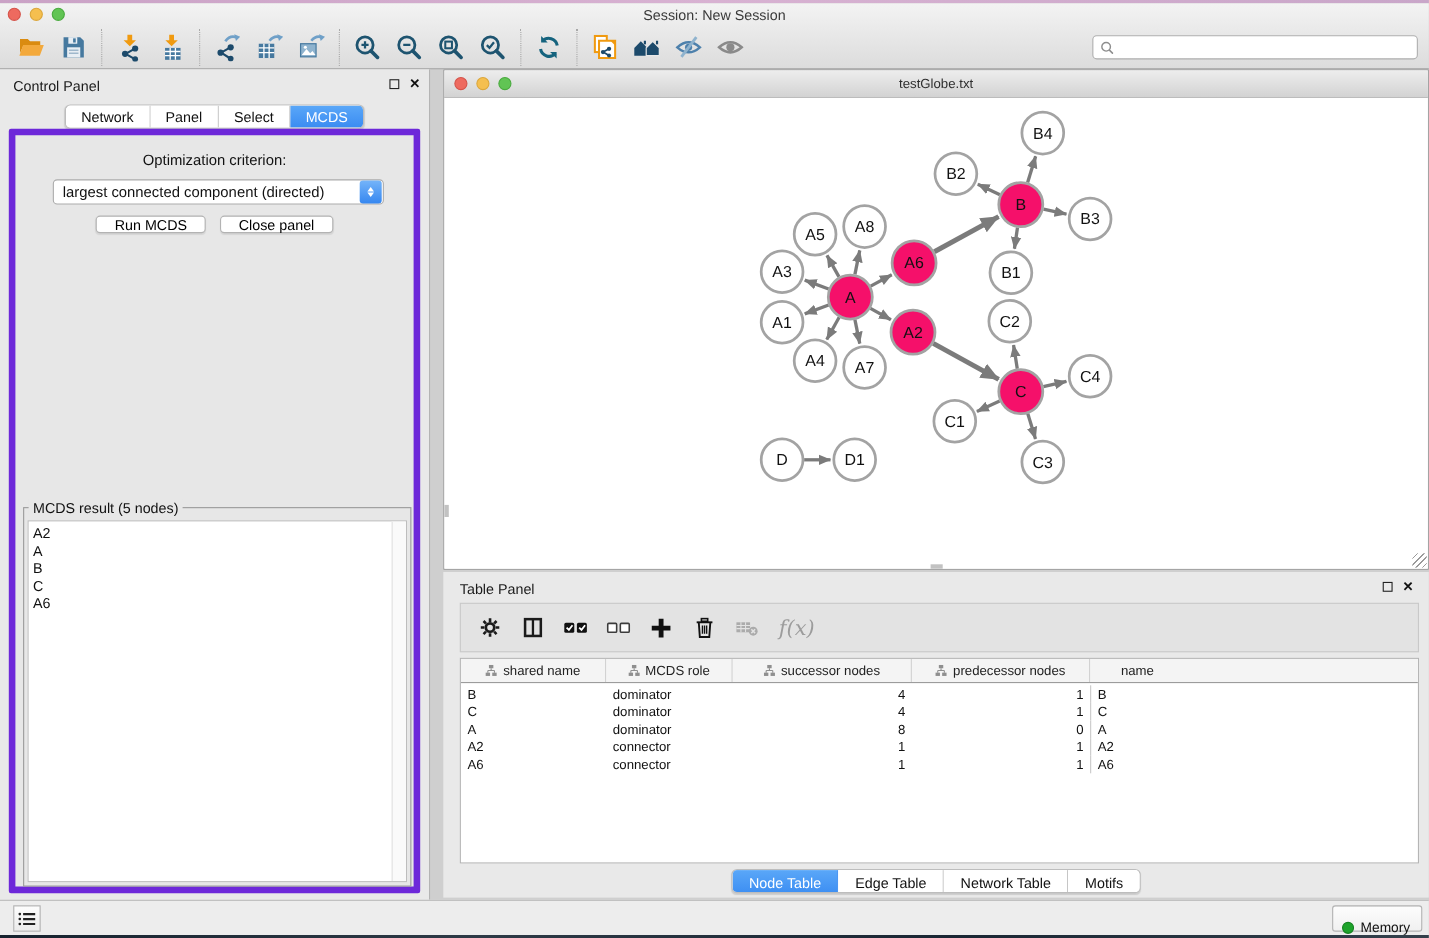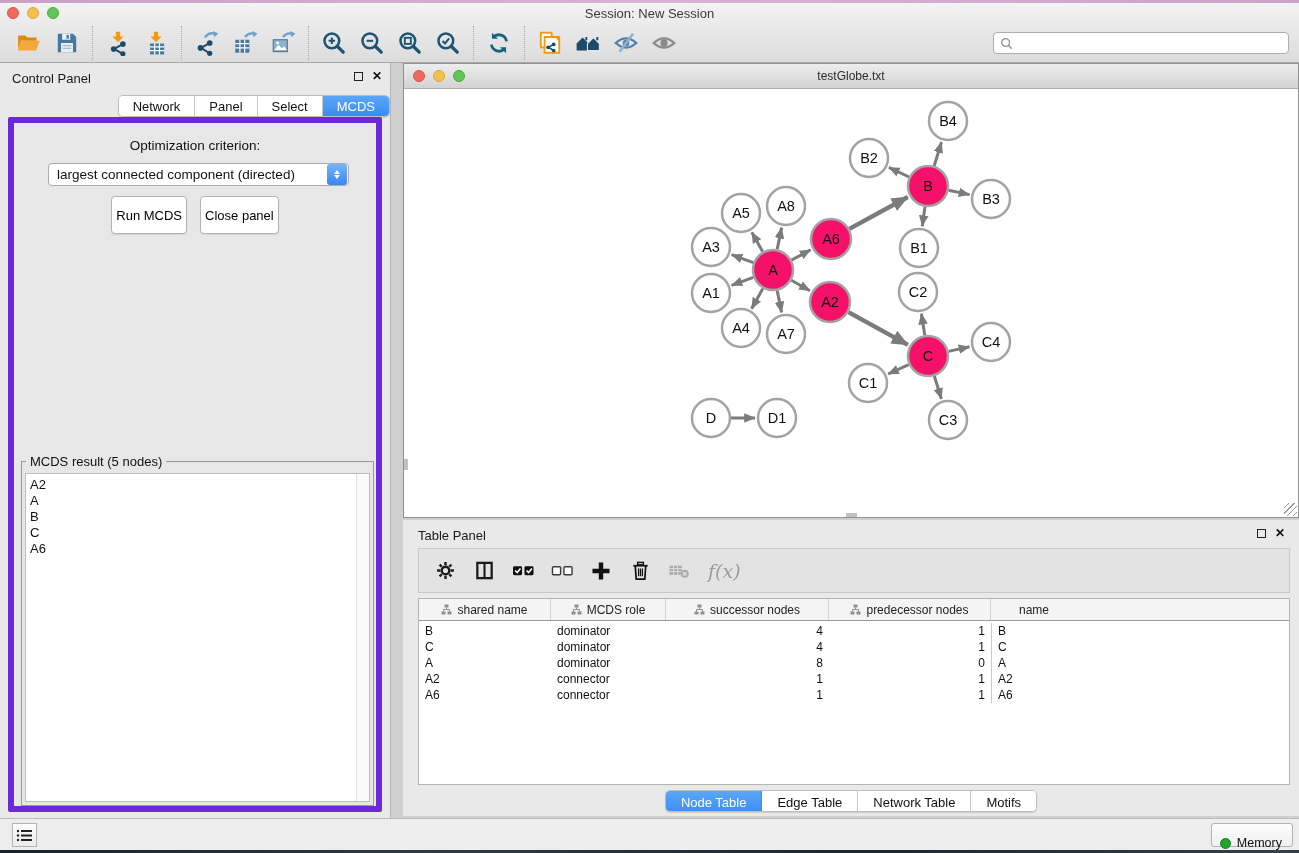--- a/index.html
+++ b/index.html
@@ -37,33 +37,33 @@
   .panel-wctl { position:absolute; right:8px; top:8px; display:flex; gap:9px; align-items:center; }
   .float-icon { width:9px; height:9px; border:1.5px solid #222; display:inline-block; }
   .close-x { font-size:12px; font-weight:bold; color:#111; line-height:10px; }
 
   .segmented { display:flex; border:1px solid #bdbdbd; border-radius:5px; overflow:hidden; background:#fff; height:22px;
     box-shadow:0 1px 1px rgba(0,0,0,.12); }
   .seg-tab { display:flex; align-items:center; justify-content:center; padding:0 14px; font-size:13px; color:#111;
     border-right:1px solid #c6c6c6; background:#fff; cursor:default; }
   .seg-tab:last-child { border-right:none; }
   .seg-tab.active { background:linear-gradient(#5aa7f8,#3a8cf2); color:#fff; border-right-color:#3a8cf2; }
-  .cp-tabs-row { position:absolute; left:0; top:32px; width:100%; display:flex; justify-content:flex-end;border-radius:11px; }
+  .cp-tabs-row { position:absolute; left:0; top:32px; width:100%; display:flex; justify-content:center;border-radius:11px; }
 
   .cp-content { position:absolute; left:8px; right:8px; top:54px; bottom:6px; background:#e7e7e7; border:6px solid #6d28d9; border-radius:2px; }
   .opt-label { margin-top:15px; text-align:center; font-size:13.5px; }
   .select-box { position:absolute; left:34px; right:27px; top:40px; height:23px; background:#fff; border:1px solid #ababab;
     border-radius:4px; display:flex; align-items:center; }
   .select-value { flex:1; padding-left:8px; font-size:13.5px; white-space:nowrap; overflow:hidden; }
   .select-stepper { width:20px; height:21px; border-radius:3px; margin-right:1px; background:linear-gradient(#74b4f9,#3687f0);
     display:flex; flex-direction:column; align-items:center; justify-content:center; gap:1px; }
   .select-stepper .tri-up { width:0; height:0; border-left:3.5px solid transparent; border-right:3.5px solid transparent; border-bottom:4.5px solid #fff; }
   .select-stepper .tri-dn { width:0; height:0; border-left:3.5px solid transparent; border-right:3.5px solid transparent; border-top:4.5px solid #fff; }
   .cp-buttons { position:absolute; left:0; right:0; top:73px; display:flex; justify-content:center; gap:13px; }
-  .push-btn { height:38px; padding:0 4px; background:#fff; border:1px solid #b3b3b3; border-radius:4px; font-size:13px;
+  .push-btn { height:16px; padding:0 16px; background:#fff; border:1px solid #b3b3b3; border-radius:4px; font-size:13px;
     font-family:"Liberation Sans",sans-serif; display:flex; align-items:center; box-shadow:0 1px 1px rgba(0,0,0,.08); }
 
   .result-group { position:absolute; left:7px; right:2px; top:338px; height:345px; border:1px solid #9a9a9a; }
   .result-legend { position:absolute; left:4px; top:-8px; background:#e7e7e7; padding:0 4px; font-size:13px; }
   .result-list { position:absolute; left:3px; right:3px; top:11px; bottom:3px; background:#fff; border:1px solid #bdbdbd; overflow:hidden; }
   .result-scroll { position:absolute; right:0; top:0; bottom:0; width:13px; background:#fafafa; border-left:1px solid #e0e0e0; }
   .result-items { list-style:none; padding:3px 0 0 4px; }
   .result-items li { font-size:13px; line-height:16px; }
 
   

